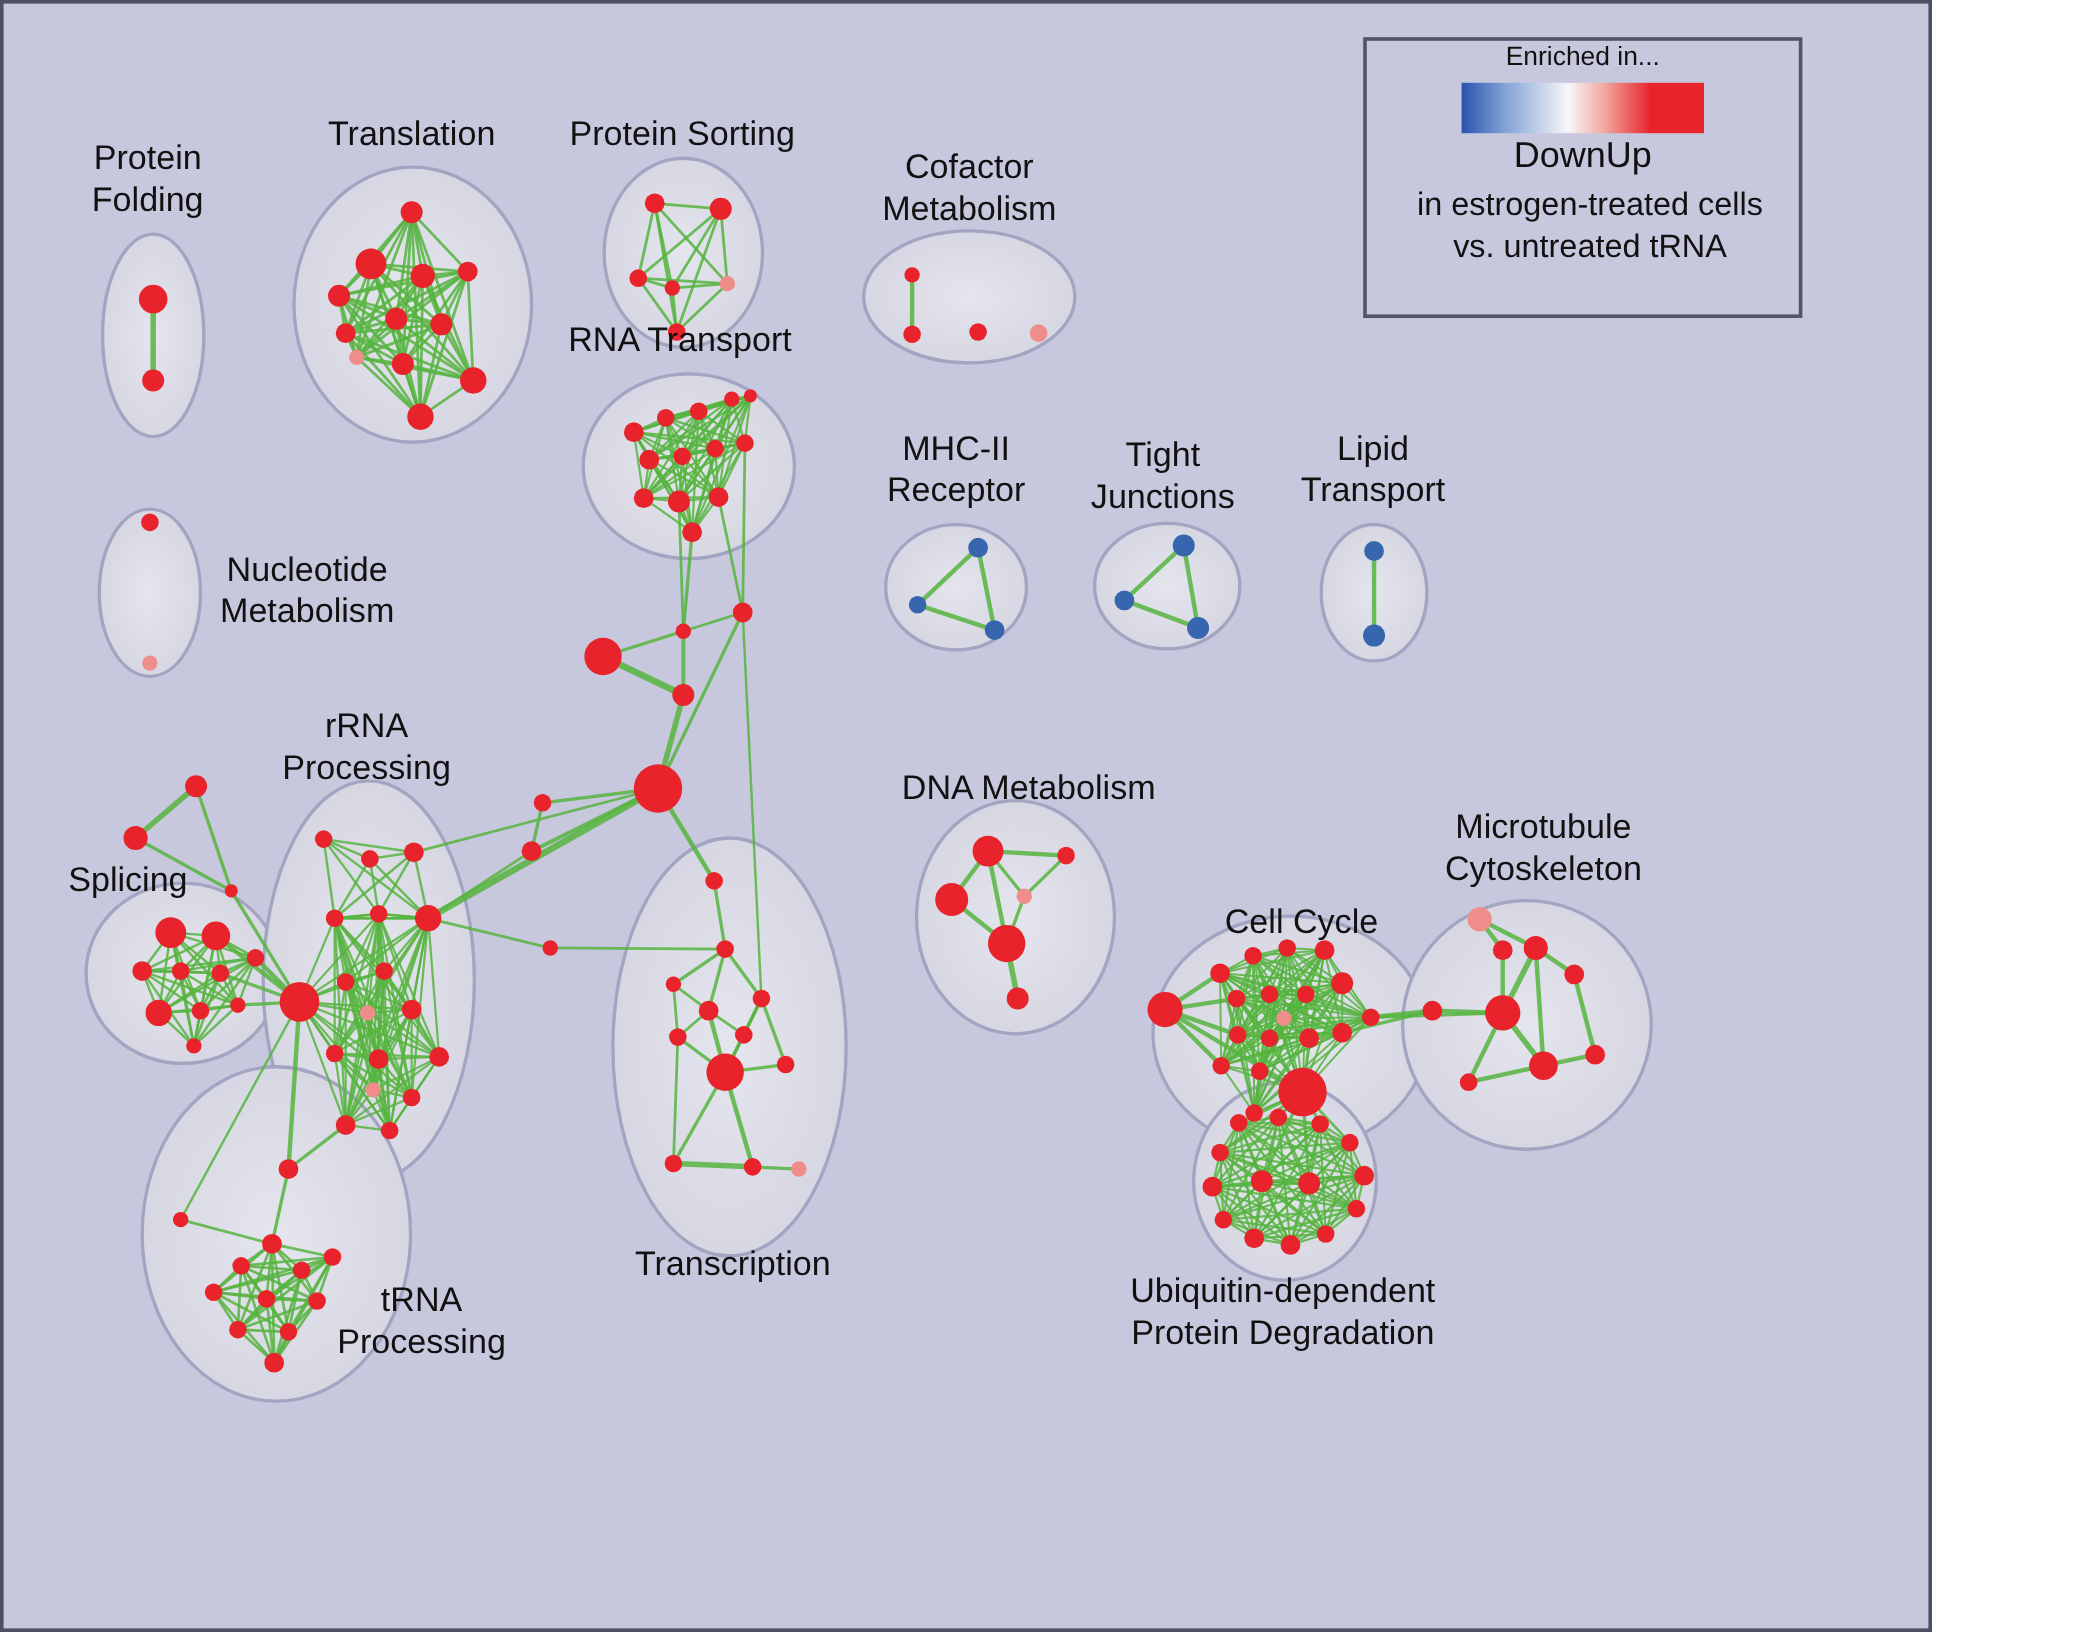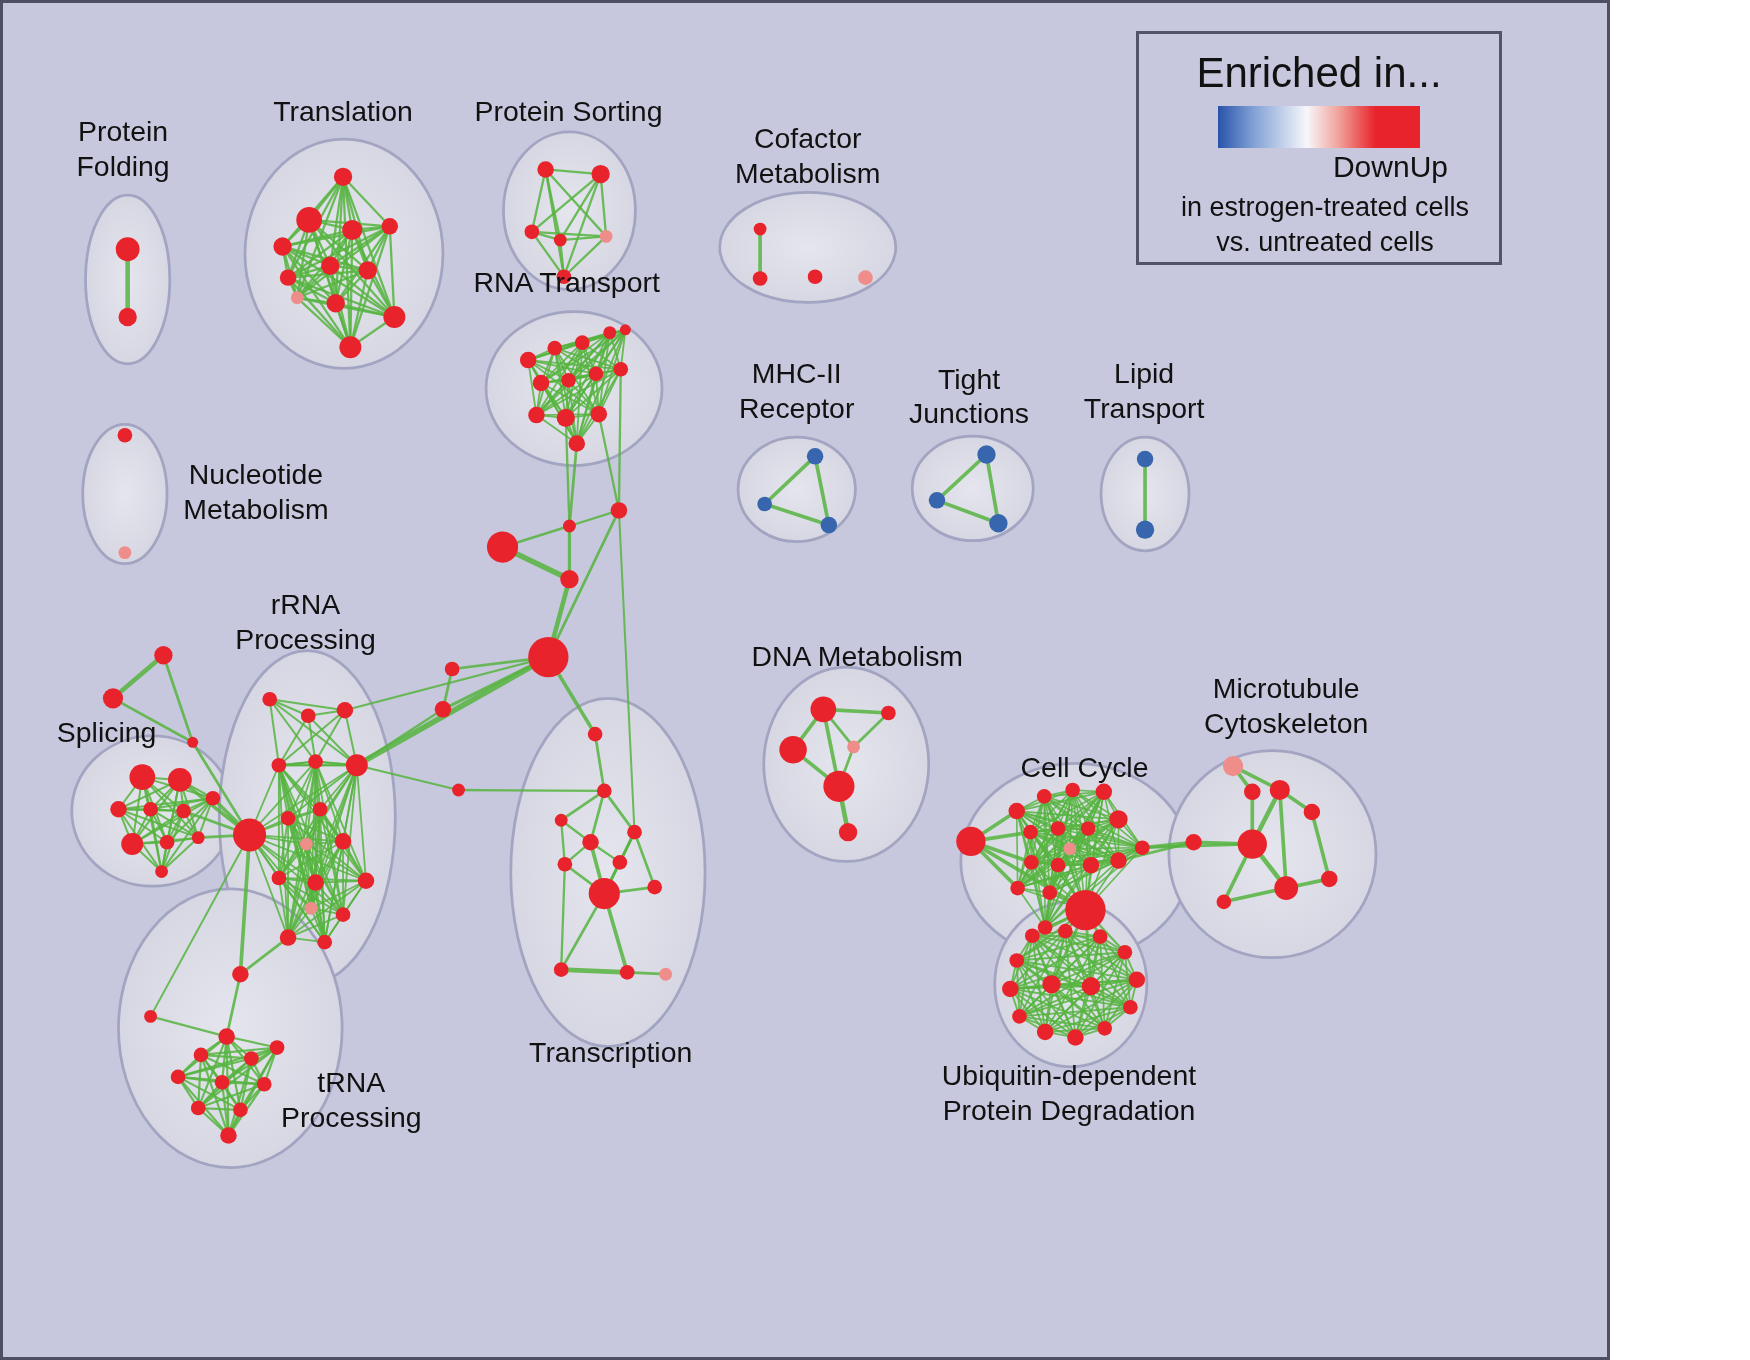--- a/index.html
+++ b/index.html
@@ -2,23 +2,23 @@
 <html><head>
 <meta charset="utf-8">
 <style>
   html,body{margin:0;padding:0;}
   body{background:#ffffff;font-family:"Liberation Sans",sans-serif;}
   .figure{position:relative;width:1610px;height:1360px;box-sizing:border-box;
           border:3px solid #4f4f63;background:#c7c8dd;overflow:hidden;}
   .figure svg{position:absolute;left:0;top:0;width:100%;height:100%;display:block;}
   .legend{position:absolute;left:1133px;top:28px;width:366px;height:234px;box-sizing:border-box;
           border:3px solid #53536a;text-align:center;color:#111;background:transparent;}
-  .legend-title{font-size:42px;margin-top:15px;}
+  .legend-title{font-size:22px;}
   .legend-bar{width:202px;height:42px;margin:9px auto 0;background:linear-gradient(90deg,#2853aa,#ffffff,#e8232b);}
-  .legend-ends{display:flex;justify-content:flex-end;width:258px;margin:1px auto 0;
+  .legend-ends{display:flex;justify-content:center;width:258px;margin:1px auto 0;
                font-size:30px;line-height:36px;}
   .legend-caption{font-size:27px;line-height:35px;padding-left:12px;}
   .legend-caption.first{margin-top:5px;}
 </style>
 </head>
 <body style="background: rgb(255, 255, 255);">
 
 <div class="figure" style="background: rgb(199, 200, 221); border-color: rgb(79, 79, 99);">
   <svg viewBox="0 0 1750 1360" xmlns="http://www.w3.org/2000/svg">
       <defs>
@@ -950,15 +950,15 @@
     </svg>
 
   <div class="legend">
     <div class="legend-title">Enriched in...</div>
     <div class="legend-bar" style="background: linear-gradient(90deg, rgb(40, 83, 170) 0%, rgb(127, 159, 212) 17%, rgb(247, 247, 251) 44%, rgb(240, 161, 153) 60%, rgb(232, 35, 43) 78%, rgb(232, 35, 43) 100%);"></div>
     <div class="legend-ends">
       <span>Down</span>
       <span>Up</span>
     </div>
     <div class="legend-caption first">in estrogen-treated cells</div>
-    <div class="legend-caption">vs. untreated cells</div>
+    <div class="legend-caption">vs. untreated tRNA</div>
   </div>
 </div>
 
 </body></html>

